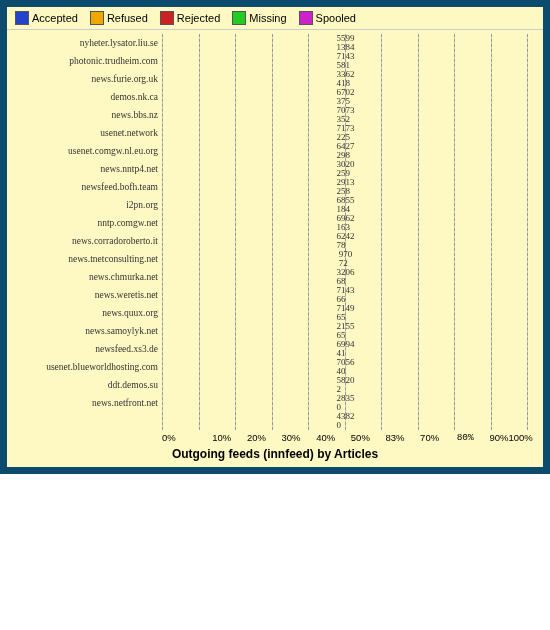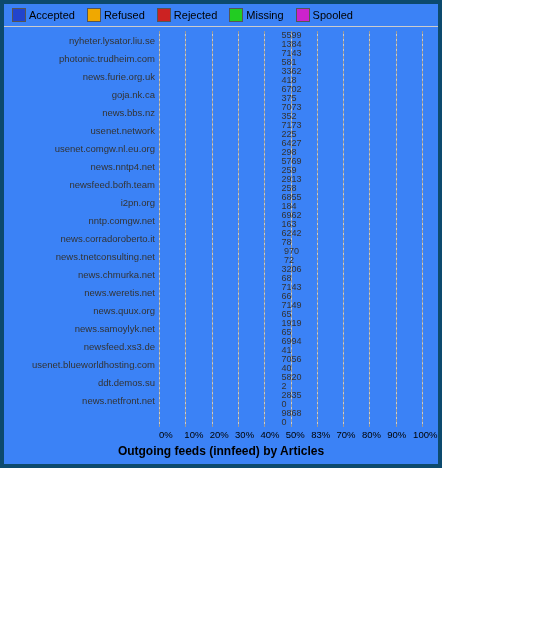--- a/index.html
+++ b/index.html
@@ -5,23 +5,23 @@
     * { box-sizing: border-box; margin: 0; padding: 0; }
     body {
       background: #fff;
       font-family: Arial, sans-serif;
       font-size: 11px;
       width: 550px;
       height: 630px;
       overflow: hidden;
     }
     .chart-container {
-      width: 442px;
-      background: #3b82f6;
-      border: 4px solid #0c4a6e;
+      width: 550px;
+      background: #fef9c3;
+      border: 7px solid #0c4a6e;
     }
     .legend {
       display: flex;
       flex-direction: row;
       align-items: center;
       padding: 4px 8px;
       gap: 12px;
       border-bottom: 1px solid #ccc;
       flex-wrap: wrap;
     }
@@ -33,20 +33,21 @@
     }
     .legend-box {
       width: 14px;
       height: 14px;
       border: 1px solid #555;
     }
     .chart-area {
       display: flex;
       flex-direction: row;
       padding: 4px 16px 0 0;
+      font-family: Liberation Serif, serif;
     }
     .y-labels {
       display: flex;
       flex-direction: column;
       align-items: flex-end;
       padding-right: 4px;
       width: 155px;
       flex-shrink: 0;
     }
     .y-label {
@@ -104,21 +105,21 @@
       flex-direction: column;
     }
     .x-axis {
       display: flex;
       flex-direction: row;
       margin-left: 155px;
       padding-top: 2px;
     }
     .x-tick {
       font-size: 9.5px;
-      text-align: left;
+      text-align: right;
     }
     .chart-title {
       text-align: center;
       font-size: 12px;
       font-weight: bold;
       padding: 4px 0 6px 0;
     }
     .color-accepted { background-color: #2244cc; }
     .color-refused  { background-color: #f0a800; }
     .color-rejected { background-color: #cc2222; }
@@ -151,21 +152,21 @@
         <div class="legend-box color-spooled"></div>
         <span>Spooled</span>
       </div>
     </div>
 
   <div class="chart-area">
     <div class="y-labels" id="y-labels">
         <div class="y-label">nyheter.lysator.liu.se</div>
         <div class="y-label">photonic.trudheim.com</div>
         <div class="y-label">news.furie.org.uk</div>
-        <div class="y-label">goja.nk.ca</div>
+        <div class="y-label">demos.nk.ca</div>
         <div class="y-label">news.bbs.nz</div>
         <div class="y-label">usenet.network</div>
         <div class="y-label">usenet.comgw.nl.eu.org</div>
         <div class="y-label">news.nntp4.net</div>
         <div class="y-label">newsfeed.bofh.team</div>
         <div class="y-label">i2pn.org</div>
         <div class="y-label">nntp.comgw.net</div>
         <div class="y-label">news.corradoroberto.it</div>
         <div class="y-label">news.tnetconsulting.net</div>
         <div class="y-label">news.chmurka.net</div>
@@ -269,21 +270,21 @@
             <span>298</span>
           </div>
         </div>
         <div class="bar-row">
           <div class="bar-stack">
             <div class="bar-segment" style="background-color: rgb(34, 68, 204); width: 1%;"></div>
             <div class="bar-segment" style="background-color: rgb(240, 168, 0); width: 66%;"></div>
             <div class="bar-segment" style="background-color: rgb(204, 34, 34); width: 0.6%;"></div>
           </div>
           <div class="bar-label">
-            <span>5769</span>
+            <span>3020</span>
             <span>259</span>
           </div>
         </div>
         <div class="bar-row">
           <div class="bar-stack">
             <div class="bar-segment" style="background-color: rgb(34, 68, 204); width: 1%;"></div>
             <div class="bar-segment" style="background-color: rgb(240, 168, 0); width: 67%;"></div>
             <div class="bar-segment" style="background-color: rgb(204, 34, 34); width: 0.6%;"></div>
           </div>
           <div class="bar-label">
@@ -368,21 +369,21 @@
             <span>65</span>
           </div>
         </div>
         <div class="bar-row">
           <div class="bar-stack">
             <div class="bar-segment" style="background-color: rgb(34, 68, 204); width: 1%;"></div>
             <div class="bar-segment" style="background-color: rgb(240, 168, 0); width: 20%;"></div>
             <div class="bar-segment" style="background-color: rgb(204, 34, 34); width: 0.3%;"></div>
           </div>
           <div class="bar-label">
-            <span>1919</span>
+            <span>2155</span>
             <span>65</span>
           </div>
         </div>
         <div class="bar-row">
           <div class="bar-stack">
             <div class="bar-segment" style="background-color: rgb(34, 68, 204); width: 1%;"></div>
             <div class="bar-segment" style="background-color: rgb(240, 168, 0); width: 67%;"></div>
             <div class="bar-segment" style="background-color: rgb(204, 34, 34); width: 1.8%;"></div>
           </div>
           <div class="bar-label">
@@ -423,35 +424,35 @@
           </div>
         </div>
         <div class="bar-row">
           <div class="bar-stack">
             <div class="bar-segment" style="background-color: rgb(34, 68, 204); width: 1%;"></div>
             <div class="bar-segment" style="background-color: rgb(240, 168, 0); width: 1%;"></div>
             <div class="bar-segment" style="background-color: rgb(204, 34, 34); width: 0.2%;"></div>
             <div class="bar-segment" style="background-color: rgb(204, 34, 204); width: 95%;"></div>
           </div>
           <div class="bar-label">
-            <span>9868</span>
+            <span>4382</span>
             <span>0</span>
           </div>
         </div>
       </div>
   </div>
 
   <div class="x-axis" id="x-axis">
       <div class="x-tick" style="width: 39.5px; text-align: left;">0%</div>
       <div class="x-tick" style="width: 39.5px;">10%</div>
       <div class="x-tick" style="width: 39.5px;">20%</div>
       <div class="x-tick" style="width: 39.5px;">30%</div>
       <div class="x-tick" style="width: 39.5px;">40%</div>
       <div class="x-tick" style="width: 39.5px;">50%</div>
       <div class="x-tick" style="width: 39.5px;">83%</div>
       <div class="x-tick" style="width: 39.5px;">70%</div>
-      <div class="x-tick" style="width: 39.5px;">80%</div>
+      <div class="x-tick" style="width: 39.5px; font-family: Liberation Mono, monospace;">80%</div>
       <div class="x-tick" style="width: 39.5px;">90%</div>
-      <div class="x-tick" style="width: 39.5px; text-align: center;">100%</div>
+      <div class="x-tick" style="width: 39.5px; text-align: left;">100%</div>
     </div>
 
   <div class="chart-title">Outgoing feeds (innfeed) by Articles</div>
 </div>
 
 </body></html>

